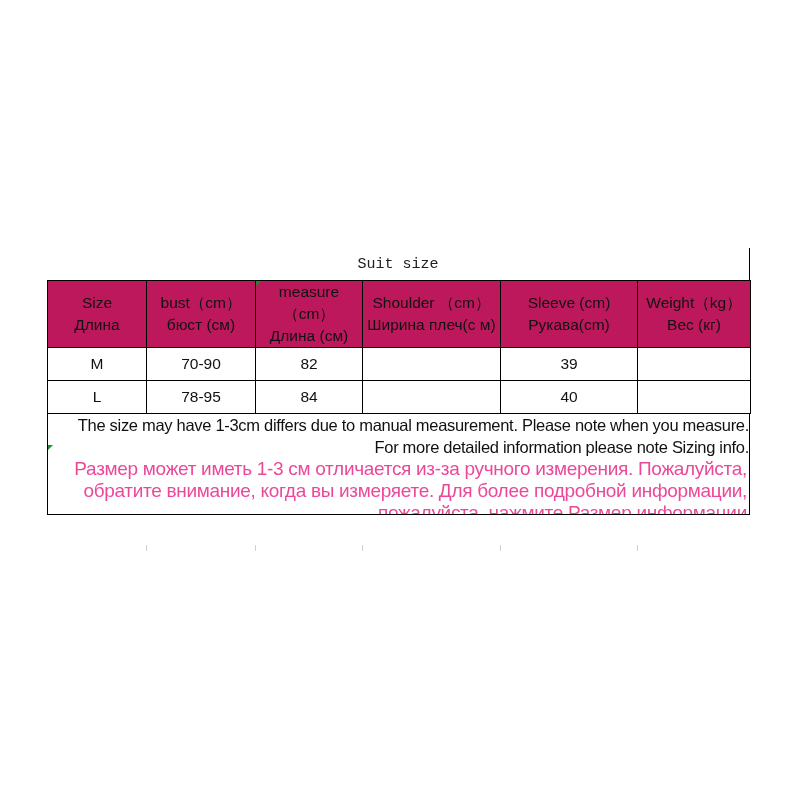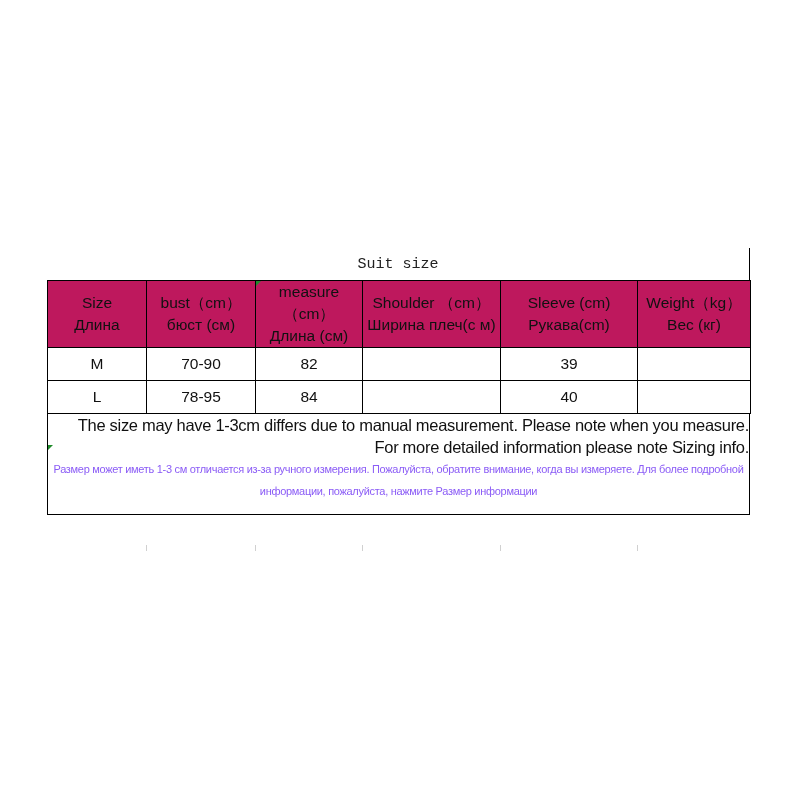--- a/index.html
+++ b/index.html
@@ -6,21 +6,21 @@
   body { width:800px; height:800px; position:relative; overflow:hidden; font-family:"Liberation Sans", sans-serif; }
   .sheet { position:absolute; left:47px; top:248px; width:703px; }
   .title-row { position:relative; height:32px; border-right:1px solid #000; }
   .title { position:absolute; left:0; right:0; top:8px; text-align:center; font-family:"Liberation Mono", monospace; font-size:15px; color:#222; }
   table { border-collapse:collapse; table-layout:fixed; width:703px; }
   td { border:1px solid #000; text-align:center; vertical-align:middle; font-size:15.5px; color:#111; padding:0; line-height:22px; }
   tr.head td { background:#be185d; height:64px; }
   tr.data td { height:32px; }
   .note { position:relative; border:1px solid #000; border-top:none; height:100px; overflow:hidden; text-align:center; }
   .note .en { font-size:16.5px; color:#111; line-height:22px; letter-spacing:-0.3px;text-align:right; }
-  .note .ru { font-size:11px; color:#8b5cf6; line-height:22px; letter-spacing:-0.3px; padding:0 2px; }
+  .note .ru { font-size:19px; color:#ec4899; line-height:22px; letter-spacing:-0.3px; padding:0 2px;text-align:right; }
   .gridline { position:absolute; top:545px; width:1px; height:6px; background:#d0d0d0; }
   .green-mark { position:absolute; width:0; height:0; border-top:5px solid #1f8b2a; border-right:5px solid transparent; }
 </style>
 </head>
 <body>
 
 <div class="sheet">
   <div class="title-row">
     <div class="title">Suit size</div>
   </div>

